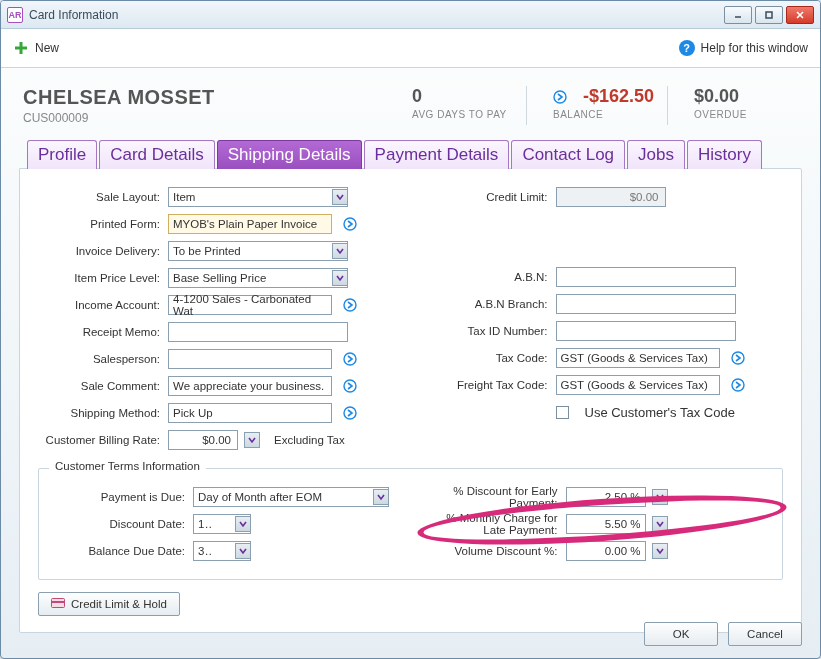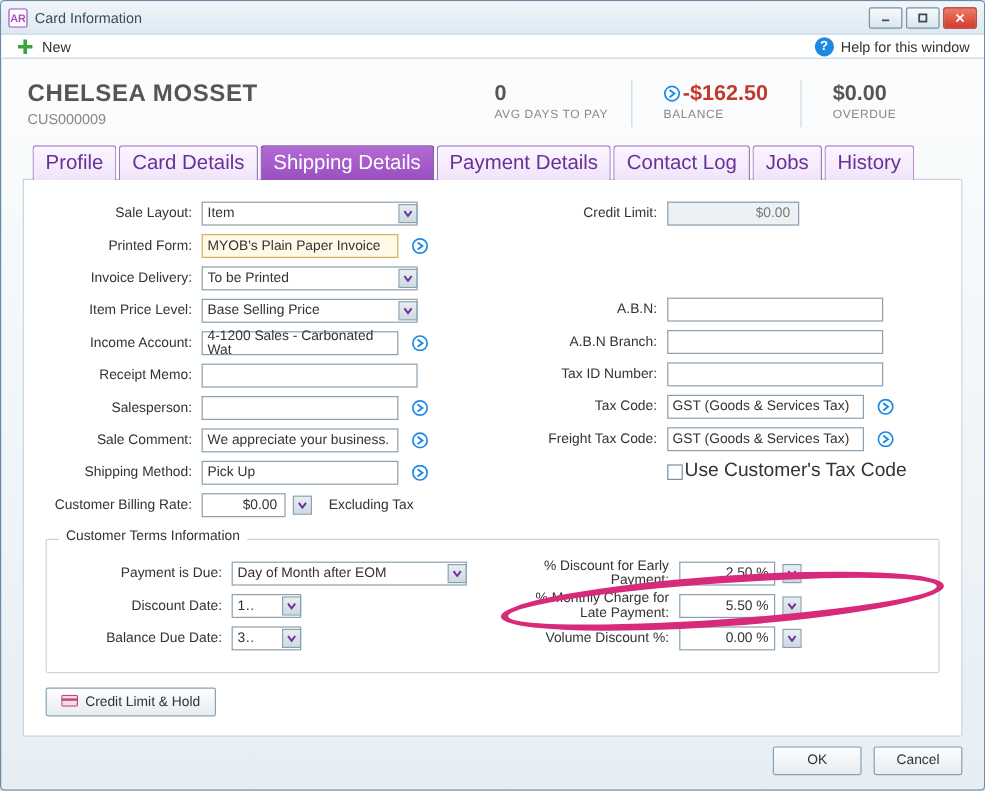--- a/index.html
+++ b/index.html
@@ -42,21 +42,21 @@
   .win-btn {
     width: 28px; height: 18px;
     border: 1px solid #7a8fa0;
     border-radius: 2px;
     background: linear-gradient(#f8fbfd, #d9e5ee);
     display: flex; align-items: center; justify-content: center;
     font-size: 10px; color: #3a4c5a;
   }
   .win-btn.close { background: linear-gradient(#f07a6a, #d53a2a); color:#fff; border-color:#a82818;}
   .toolbar {
-    height: 20px;
+    height: 39px;
     background: #fff;
     border-bottom: 1px solid #c9d6df;
     display: flex;
     align-items: center;
     padding: 0 12px;
   }
   .toolbar .new {
     display: flex; align-items: center; gap: 6px;
     color: #333; cursor: pointer;
   }
@@ -69,21 +69,21 @@
   .toolbar .help .qmark {
     width:16px;height:16px;border-radius:8px;background:#1e88e5;color:#fff;
     display:flex;align-items:center;justify-content:center;font-weight:bold;font-size:11px;
   }
   .body-area { padding: 12px 18px 12px 18px; }
   .header-row { display:flex; align-items:flex-start; gap:10px; padding:6px 4px 10px 4px;}
   .cust-name { font-size:20px; font-weight:bold; color:#555; letter-spacing:0.5px;}
   .cust-id { font-size:12px; color:#888; margin-top:2px;}
   .header-col { text-align:left; min-width:120px; padding-left:16px;}
   .header-col .val { font-size:18px; font-weight:bold; color:#555;}
-  .header-col.bal .val { color:#c0392b; display:inline-flex; align-items:center; gap:2px;}
+  .header-col.bal .val { color:#c0392b; display:inline-flex; align-items:center; gap:16px;}
   .header-col .lab { font-size:10px; color:#888; letter-spacing:0.5px; margin-top:2px;}
   .header-sep { width:1px; background:#d0d8dd; align-self:stretch; }
 
   .tabs { display:flex; gap:2px; margin-top:4px; padding-left:8px;}
   .tab {
     padding:4px 10px;
     border:1px solid #a477c4;
     border-bottom:none;
     border-radius:3px 3px 0 0;
     background:linear-gradient(#fbf6ff,#f0e4fa);
@@ -159,21 +159,21 @@
     padding:3px 12px; border:1px solid #8aa0b0; border-radius:2px;
     background:linear-gradient(#fdfefe,#e6ecf1); font-size:11.5px; color:#333;
     cursor:pointer; height:24px;
   }
   .footer {
     position:absolute; bottom:12px; right:18px;
     display:flex; gap:10px;
   }
   .footer-btn { min-width:74px; justify-content:center; }
 
-  .checkbox { display:flex; align-items:center; gap:2px; font-size:16px;}
+  .checkbox { display:flex; align-items:center; gap:16px; font-size:13px;}
   .checkbox .box { width:13px;height:13px;border:1px solid #7a8fa0;background:#fff;}
 
   .highlight-ring {
     position:absolute;
     border:6px solid #d72a7a;
     border-radius:50%;
     pointer-events:none;
     transform:rotate(-4deg);
   }
 </style>

